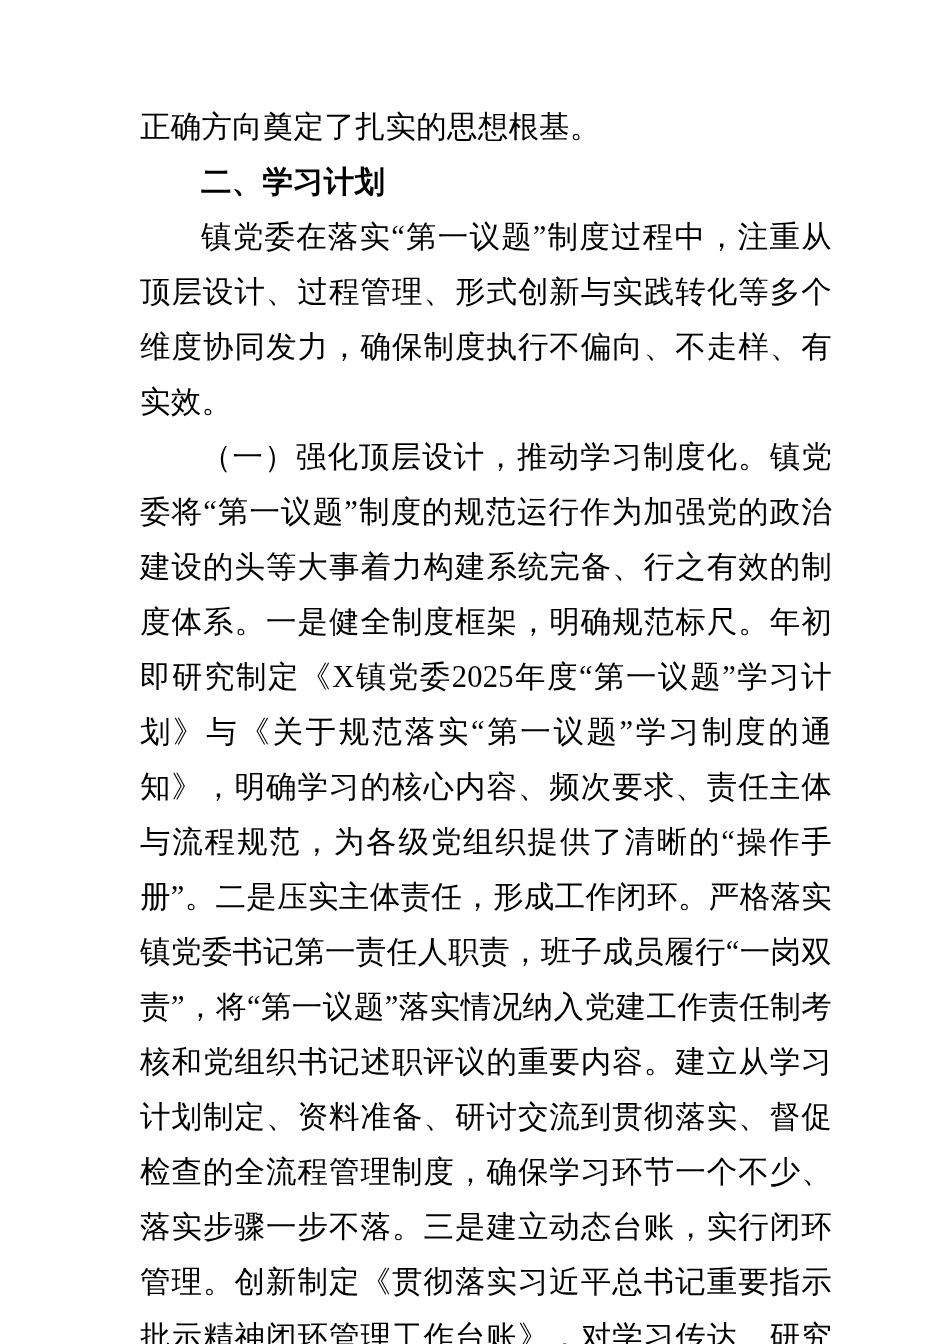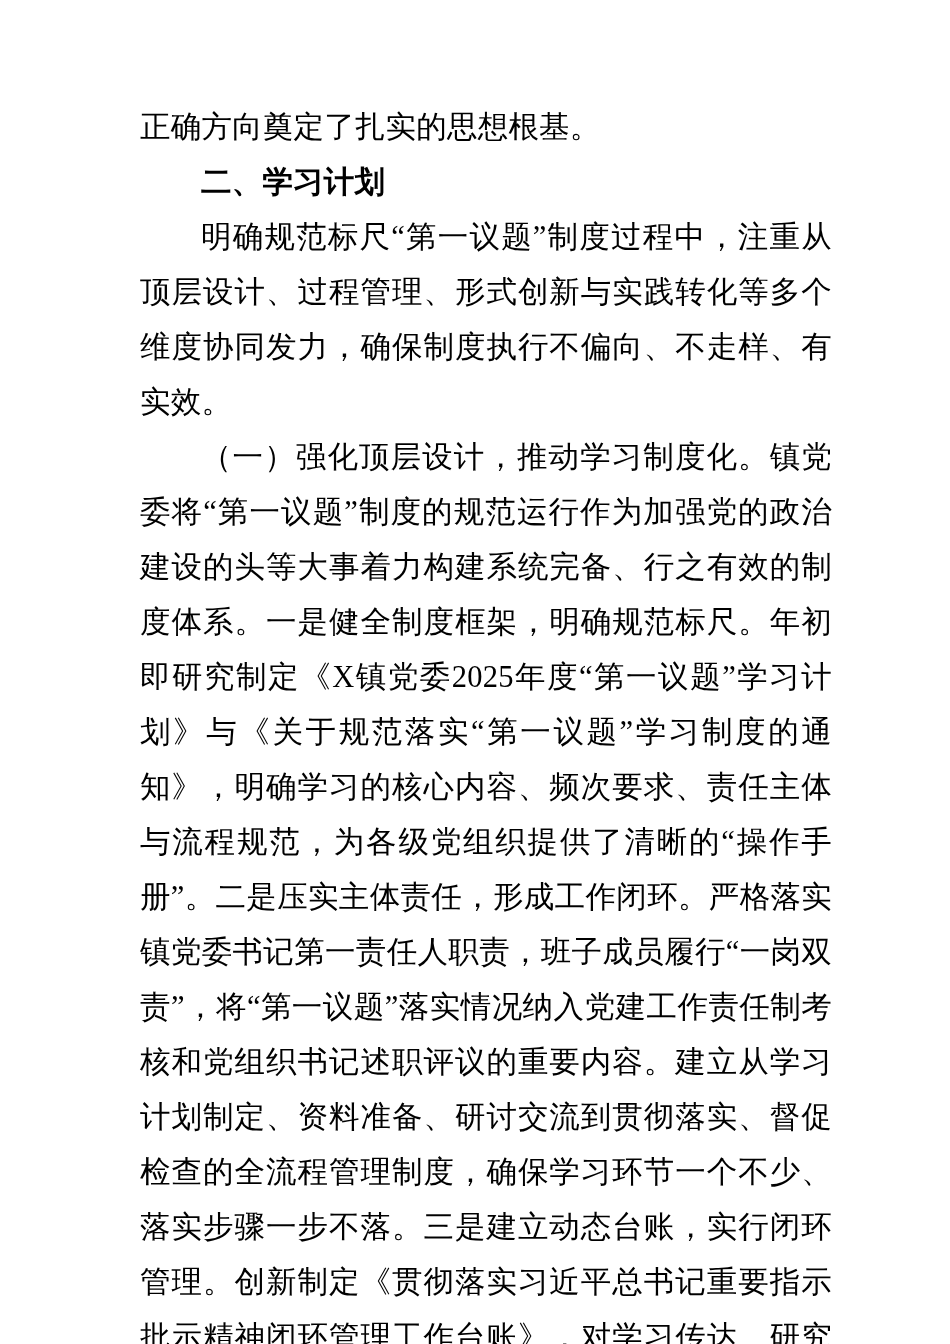--- a/index.html
+++ b/index.html
@@ -50,18 +50,18 @@
 </head>
 <body>
 
 <div class="page">
   <div class="doc-body">
 
     <p class="para tight">正确方向奠定了扎实的思想根基。</p>
 
     <p class="heading">二、学习计划</p>
 
-    <p class="para para-indent">明确规范标尺“第一议题”制度过程中，注重从顶层设计、过程管理、形式创新与实践转化等多个维度协同发力，确保制度执行不偏向、不走样、有实效。</p>
+    <p class="para para-indent">镇党委在落实“第一议题”制度过程中，注重从顶层设计、过程管理、形式创新与实践转化等多个维度协同发力，确保制度执行不偏向、不走样、有实效。</p>
 
     <p class="para para-indent">（一）强化顶层设计，推动学习制度化。镇党委将“第一议题”制度的规范运行作为加强党的政治建设的头等大事着力构建系统完备、行之有效的制度体系。一是健全制度框架，明确规范标尺。年初即研究制定《X镇党委2025年度“第一议题”学习计划》与《关于规范落实“第一议题”学习制度的通知》，明确学习的核心内容、频次要求、责任主体与流程规范，为各级党组织提供了清晰的“操作手册”。二是压实主体责任，形成工作闭环。严格落实镇党委书记第一责任人职责，班子成员履行“一岗双责”，将“第一议题”落实情况纳入党建工作责任制考核和党组织书记述职评议的重要内容。建立从学习计划制定、资料准备、研讨交流到贯彻落实、督促检查的全流程管理制度，确保学习环节一个不少、落实步骤一步不落。三是建立动态台账，实行闭环管理。创新制定《贯彻落实习近平总书记重要指示批示精神闭环管理工作台账》，对学习传达、研究部署、任务分解、督办落实、结果反馈等环节进行全程纪实、动态更新，形成“学习—部署—落实—反馈”的完整闭环，有效防止学用脱节。</p>
 
   </div>
 </div>
 
 </body></html>

